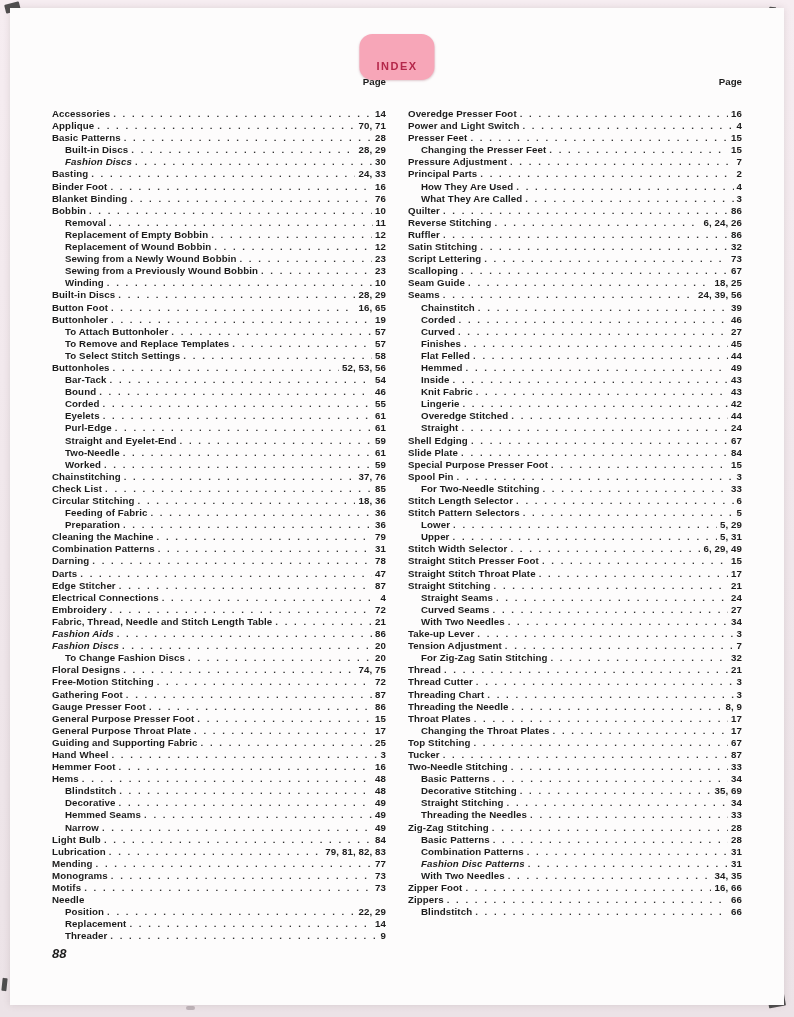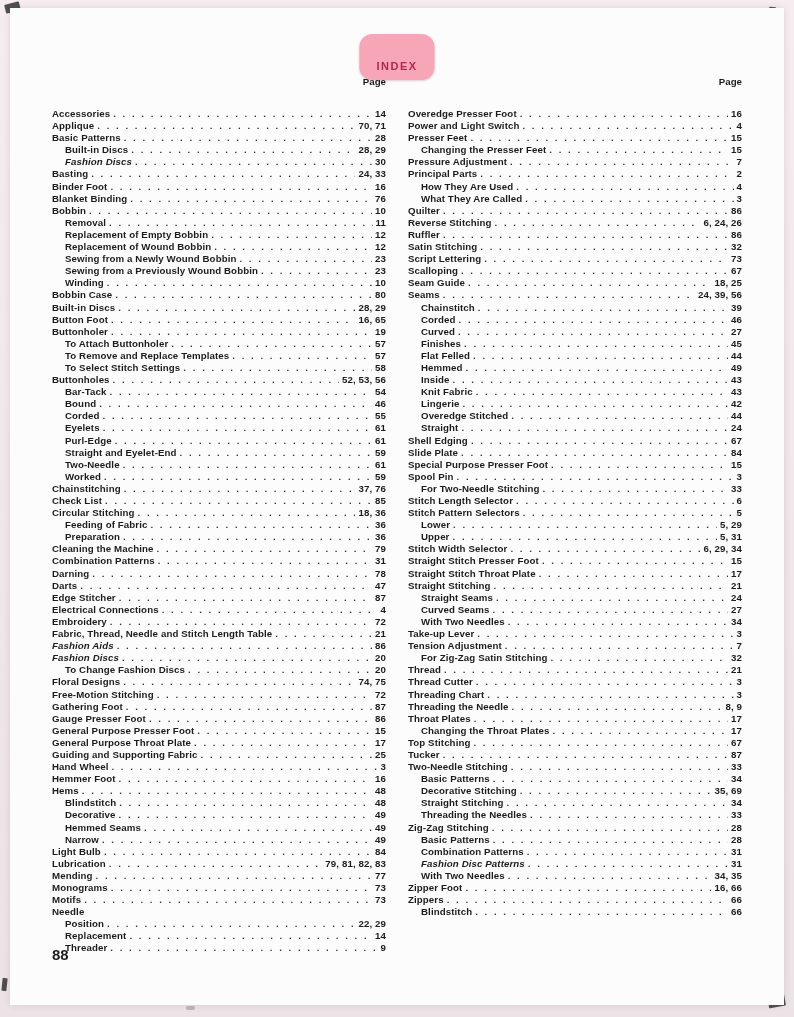--- a/index.html
+++ b/index.html
@@ -54,21 +54,21 @@
   .label.italic{font-style:italic;}
   .dots{
     flex:1;overflow:hidden;white-space:nowrap;
     margin:0 3px;color:#333;letter-spacing:2px;min-width:6px;
   }
   .dots::after{content:". . . . . . . . . . . . . . . . . . . . . . . . . . . . . . . . . . . . . . . . . . . . . . . . . . . . . . . . . . . . . . . . . . . . . . . . . . . .";}
   .dots.hide{visibility:hidden;}
   .pg{white-space:nowrap;text-align:right;}
   .folio{
     position:absolute;left:42px;top:938px;
-    font-size:15px;font-weight:700;color:var(--text,#1c1c1c);
+    font-size:13px;font-weight:700;color:var(--text,#1c1c1c);font-style:italic;
   }
 </style>
 </head>
 <body>
 
 <div class="mark tl"></div>
 <div class="mark tr"></div>
 <div class="mark bl"></div>
 <div class="mark br"></div>
 <div class="smudge s1"></div>
@@ -153,25 +153,20 @@
             <span class="label">Sewing from a Previously Wound Bobbin</span>
             <span class="dots"></span>
             <span class="pg">23</span>
           </div>
           <div class="row indent">
             <span class="label">Winding</span>
             <span class="dots"></span>
             <span class="pg">10</span>
           </div>
           <div class="row">
-            <span class="label">Bobbin Case</span>
-            <span class="dots"></span>
-            <span class="pg">80</span>
-          </div>
-          <div class="row">
             <span class="label">Built-in Discs</span>
             <span class="dots"></span>
             <span class="pg">28, 29</span>
           </div>
           <div class="row">
             <span class="label">Button Foot</span>
             <span class="dots"></span>
             <span class="pg">16, 65</span>
           </div>
           <div class="row">
@@ -615,21 +610,21 @@
             <span class="pg">5, 29</span>
           </div>
           <div class="row indent">
             <span class="label">Upper</span>
             <span class="dots"></span>
             <span class="pg">5, 31</span>
           </div>
           <div class="row">
             <span class="label">Stitch Width Selector</span>
             <span class="dots"></span>
-            <span class="pg">6, 29, 34</span>
+            <span class="pg">6, 29, 49</span>
           </div>
           <div class="row">
             <span class="label">Straight Stitch Presser Foot</span>
             <span class="dots"></span>
             <span class="pg">15</span>
           </div>
           <div class="row">
             <span class="label">Straight Stitch Throat Plate</span>
             <span class="dots"></span>
             <span class="pg">17</span>

